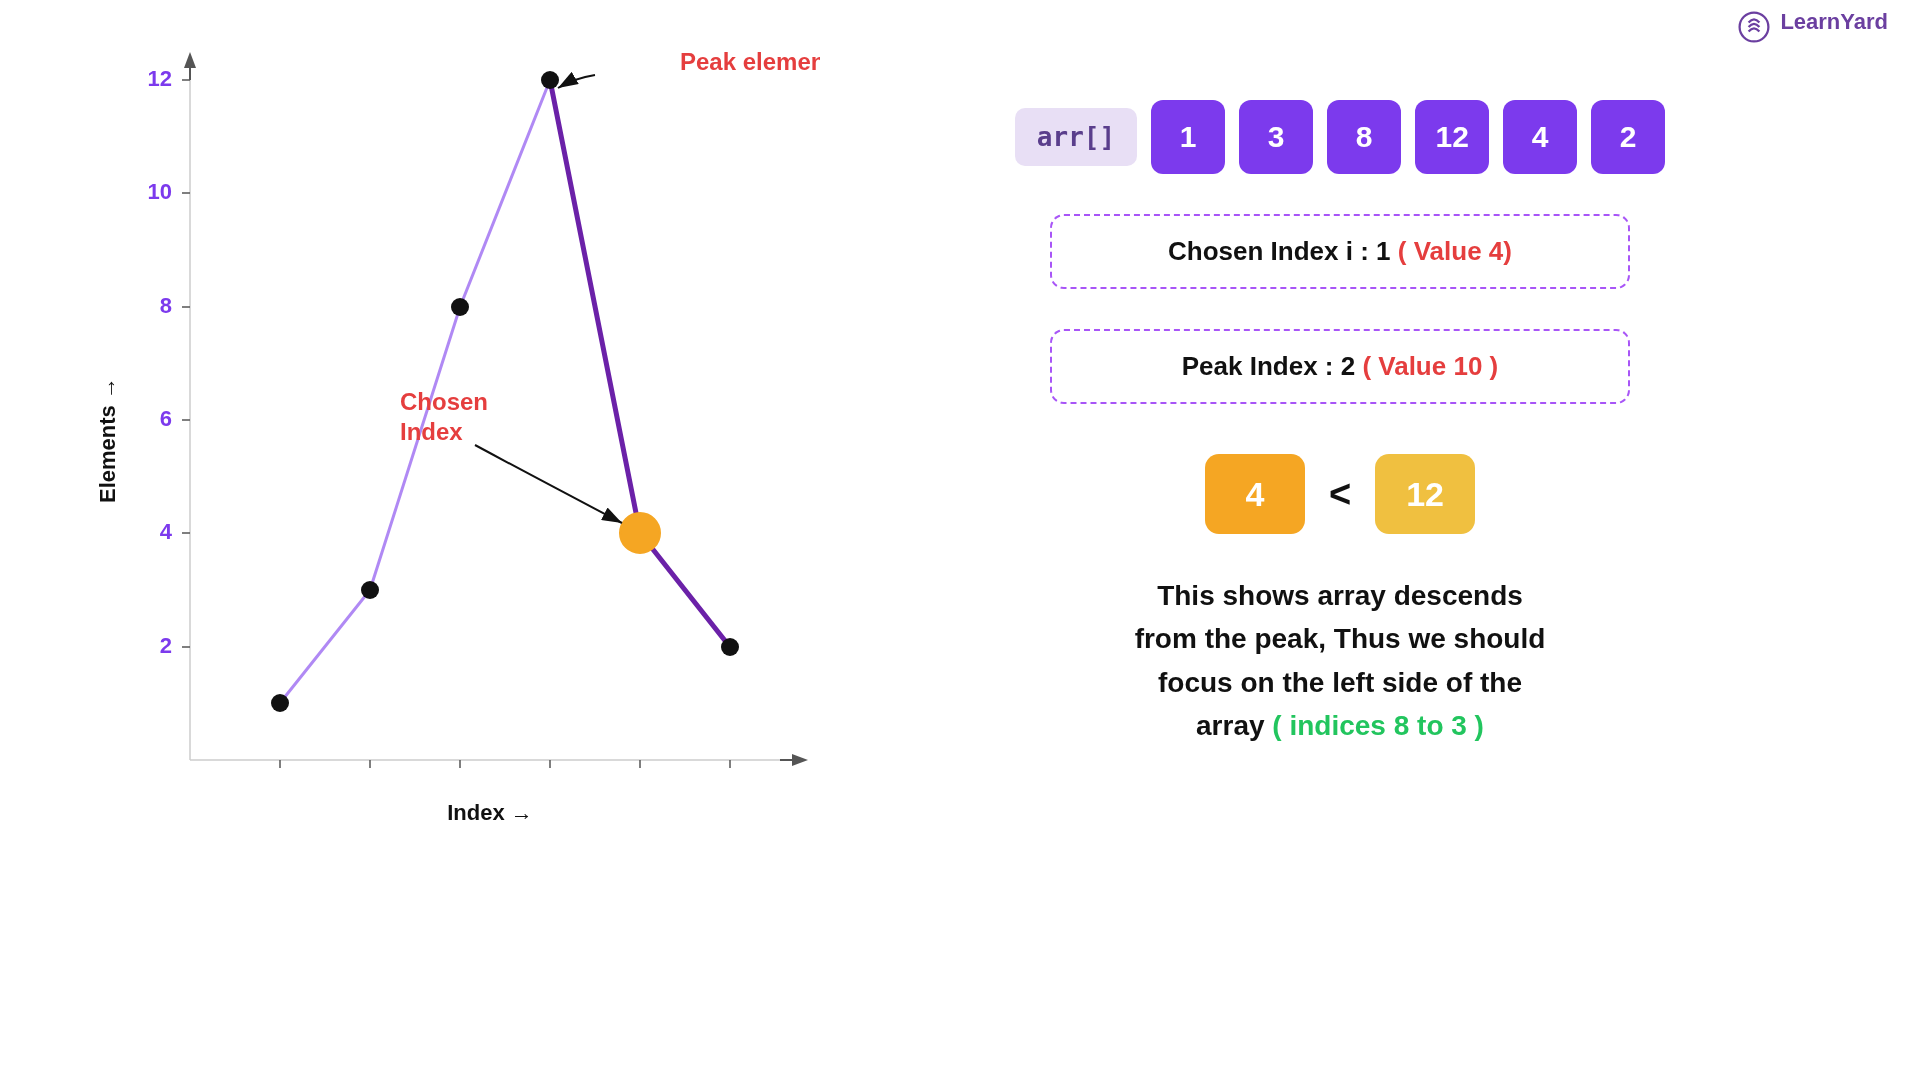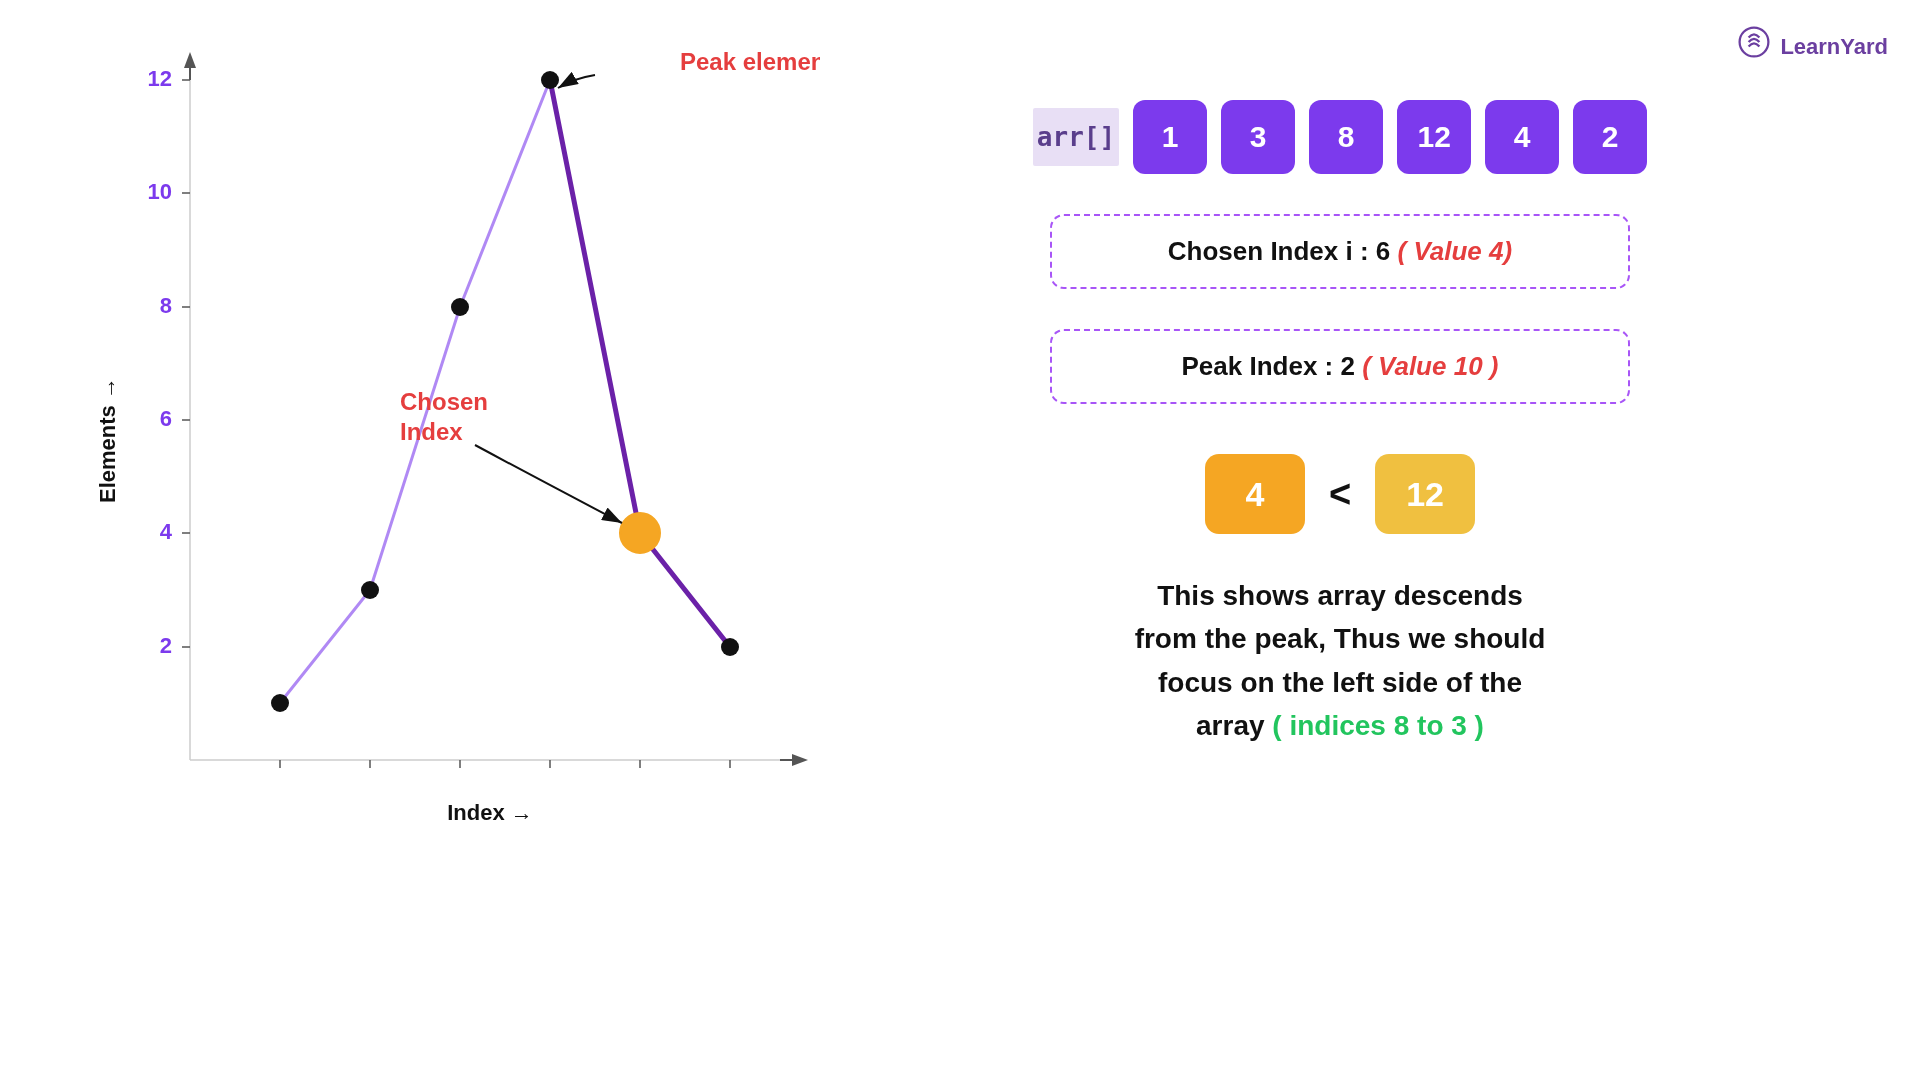--- a/index.html
+++ b/index.html
@@ -8,24 +8,24 @@
       height: 1080px;
       background: #ffffff;
       font-family: 'Arial', sans-serif;
       overflow: hidden;
       position: relative;
     }
 
     
     .logo {
       position: absolute;
-      top: 24px;
+      top: 9px;
       right: 32px;
       display: flex;
-      align-items: flex-end;
+      align-items: flex-start;
       gap: 8px;
       color: #6b3fa0;
       font-weight: 700;
       font-size: 22px;
     }
     .logo-icon {
       width: 36px;
       height: 36px;
     }
 
@@ -62,22 +62,22 @@
     .array-row {
       display: flex;
       align-items: center;
       gap: 14px;
     }
     .array-label {
       background: #e8dff5;
       color: #5a3e8c;
       font-size: 26px;
       font-weight: 700;
-      padding: 14px 4px;
-      border-radius: 2px;
+      padding: 14px 22px;
+      border-radius: 10px;
       font-family: monospace;
     }
     .array-cell {
       background: #7c3aed;
       color: white;
       font-size: 30px;
       font-weight: 700;
       width: 74px;
       height: 74px;
       border-radius: 12px;
@@ -93,21 +93,20 @@
       padding: 20px 60px;
       font-size: 26px;
       font-weight: 700;
       color: #111;
       text-align: center;
       width: 580px;
     }
     .info-box .highlight-red {
       color: #e53e3e;
       font-weight: 700;
-      font-style: italic;
     }
 
     
     .comparison-row {
       display: flex;
       align-items: center;
       gap: 24px;
       margin-top: 10px;
     }
     .cmp-box {
@@ -236,21 +235,21 @@
     <div class="array-label">arr[]</div>
     <div class="array-cell">1</div>
     <div class="array-cell">3</div>
     <div class="array-cell">8</div>
     <div class="array-cell">12</div>
     <div class="array-cell">4</div>
     <div class="array-cell">2</div>
   </div>
 
   <div class="info-box">
-    <span>Chosen Index i : 6</span><span class="highlight-red"> ( Value 4)</span>
+    <span>Chosen Index i : 1</span><span class="highlight-red"> ( Value 4)</span>
   </div>
 
   <div class="info-box">
     <span>Peak Index : 2</span><span class="highlight-red"> ( Value 10 )</span>
   </div>
 
   <div class="comparison-row">
     <div class="cmp-box orange">
       <span>4</span>
     </div>

